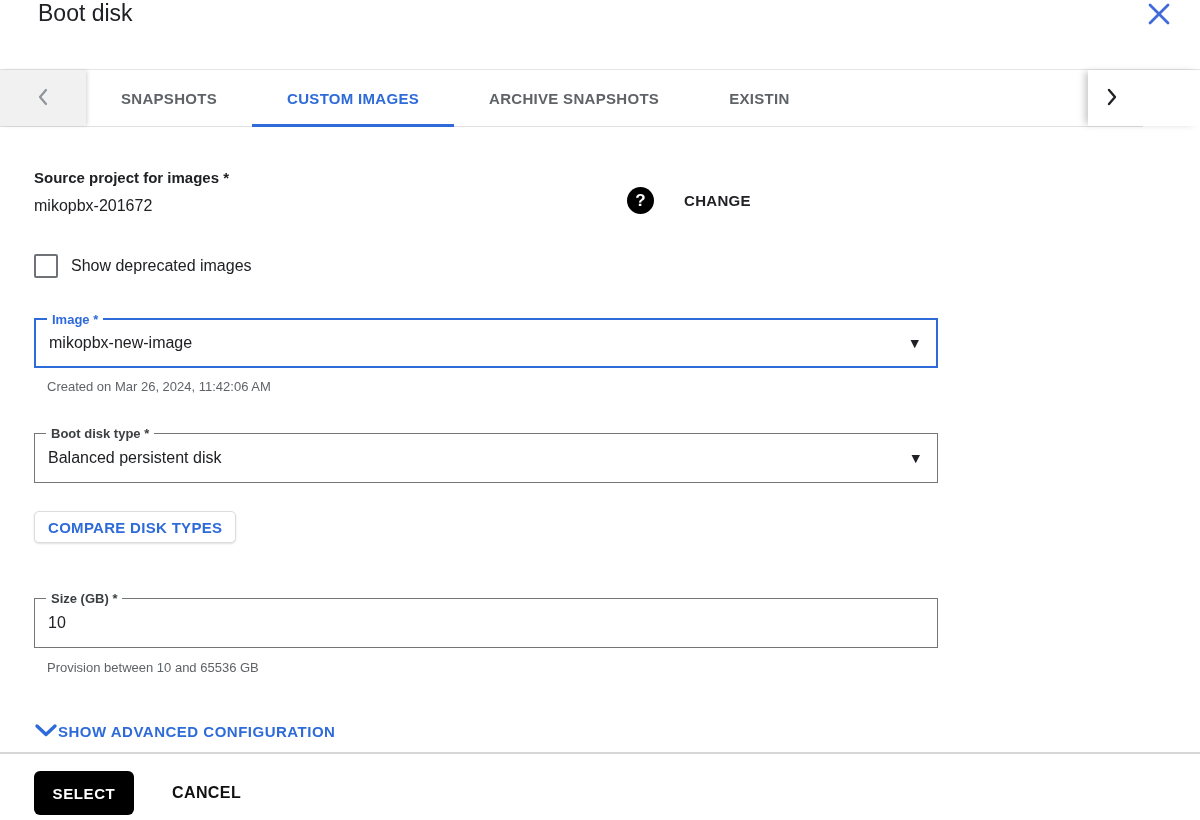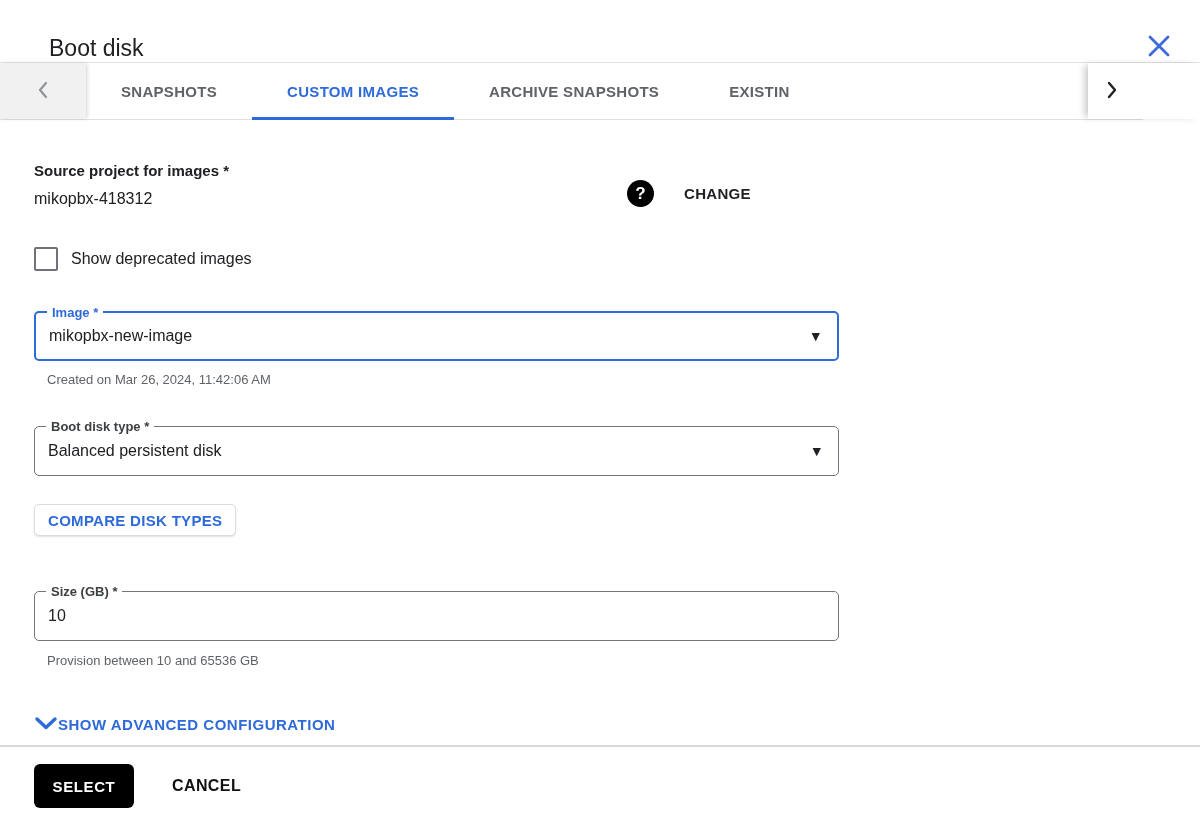--- a/index.html
+++ b/index.html
@@ -3,22 +3,22 @@
 <meta charset="utf-8">
 <style>
   html,body{margin:0;padding:0;background:#fff;}
   body{
     width:1200px;height:820px;overflow:hidden;position:relative;
     font-family:"Liberation Sans","DejaVu Sans",sans-serif;
     color:#202124;-webkit-font-smoothing:antialiased;
   }
   
   .dlg-header{
-    height:63px;display:flex;align-items:flex-end;justify-content:space-between;
-    padding:0 26px 0 49px;border-bottom:1px solid #e4e4e4;box-sizing:border-box;
+    height:70px;display:flex;align-items:flex-start;justify-content:space-between;
+    padding:0 26px 0 38px;border-bottom:1px solid #e4e4e4;box-sizing:border-box;
   }
   .dlg-title{font-size:23px;color:#202124;font-weight:400;}
   .close-btn{width:30px;height:30px;display:flex;align-items:center;justify-content:center;cursor:pointer;background:none;border:none;padding:0;}
   
   .tabbar{position:relative;height:57px;display:flex;align-items:stretch;background:#fff;}
   .tabbar::after{content:'';position:absolute;bottom:0;left:0;width:1143px;height:1px;background:#e0e0e0;}
   .tab-scroll-left{
     width:86px;height:calc(100% - 1px);background:#f1f1f1;flex:0 0 auto;
     display:flex;align-items:center;justify-content:center;
     box-shadow:2px 0 4px -1px rgba(0,0,0,0.18);z-index:2;border:none;cursor:pointer;
@@ -45,22 +45,22 @@
     width:27px;height:27px;border-radius:50%;background:#000;color:#fff;
     display:flex;align-items:center;justify-content:center;
     font-size:17px;font-weight:bold;cursor:pointer;user-select:none;
   }
   .change-btn{font-size:15px;font-weight:bold;letter-spacing:.3px;color:#202124;background:none;border:none;cursor:pointer;padding:0;font-family:inherit;}
   .chk-row{margin-top:38px;display:flex;align-items:center;gap:13px;cursor:pointer;}
   .chk-box{width:20px;height:20px;border:2px solid #6f7377;border-radius:2px;background:#fff;flex:0 0 auto;}
   .chk-label{font-size:16px;color:#202124;}
   
   .field{
-    position:relative;width:805px;height:50px;box-sizing:border-box;
-    border:1px solid #757575;border-radius:5px;background:#fff;cursor:pointer;
+    position:relative;width:904px;height:50px;box-sizing:border-box;
+    border:1px solid #757575;border-radius:0;background:#fff;cursor:pointer;
   }
   .field.focused{border:2px solid #2e6bd9;}
   .field-label{
     position:absolute;top:-9px;left:11px;background:#fff;padding:0 5px;
     font-size:13px;font-weight:bold;color:#3c4043;line-height:17px;white-space:nowrap;
   }
   .field.focused .field-label{color:#2e6bd9;}
   .field-value{
     position:absolute;left:13px;top:0;height:100%;display:flex;align-items:center;
     font-size:16px;color:#202124;
@@ -141,21 +141,21 @@
         </svg>
     </span>
   </button>
 </div>
 
 <div class="content">
 
   
   <div class="src-row">
     <div class="src-label">Source project for images *</div>
-    <div class="src-value">mikopbx-418312</div>
+    <div class="src-value">mikopbx-201672</div>
     <div class="change-group">
       <div class="help-icon">?</div>
       <button class="change-btn">CHANGE</button>
     </div>
   </div>
 
   
   <div class="chk-row">
     <div class="chk-box" role="checkbox" aria-checked="false"></div>
     <div class="chk-label">Show deprecated images</div>

